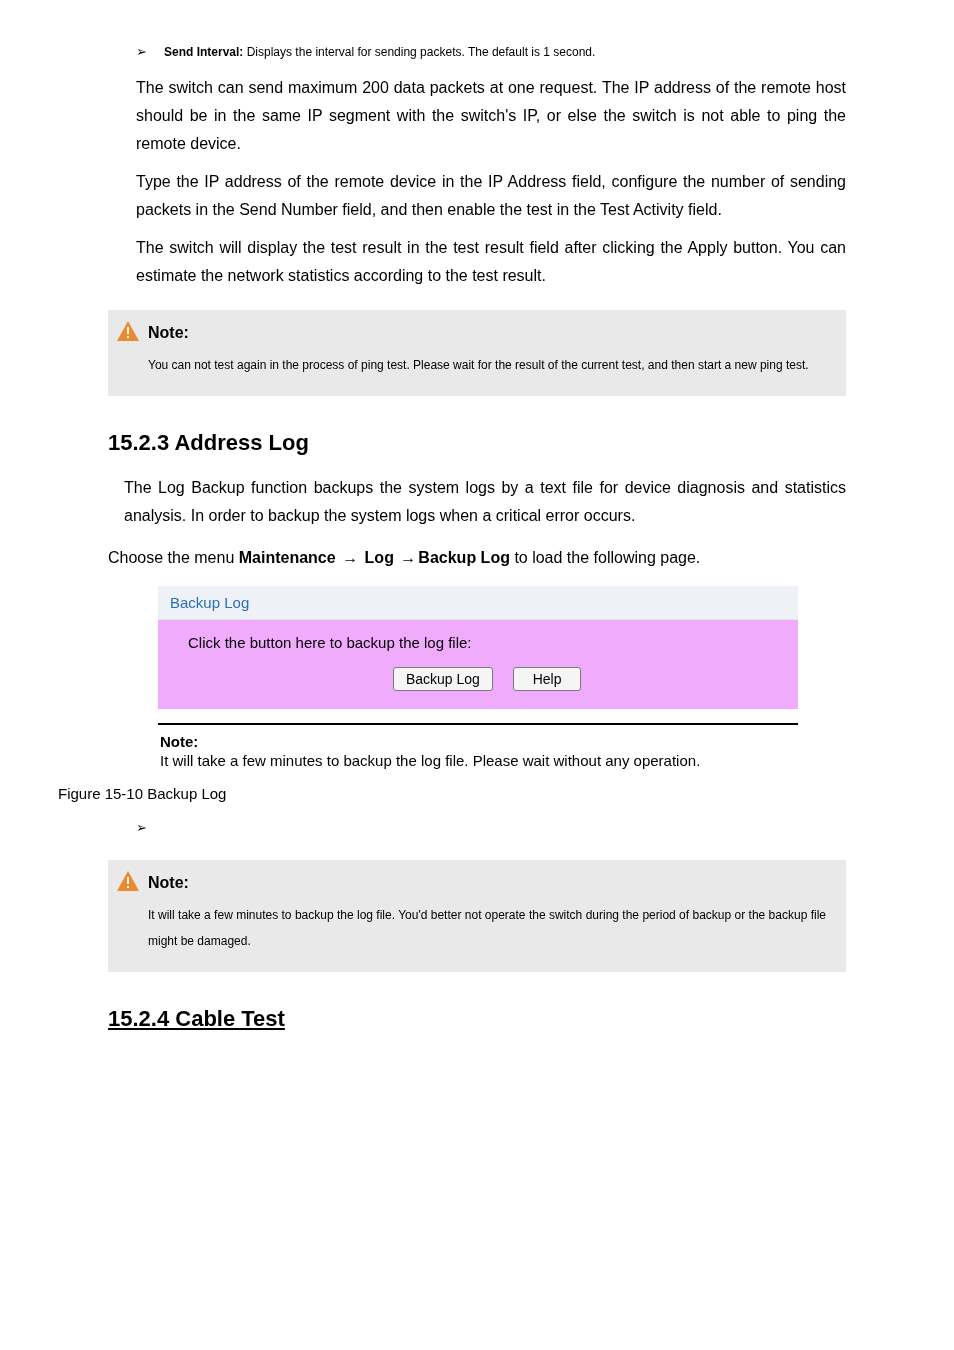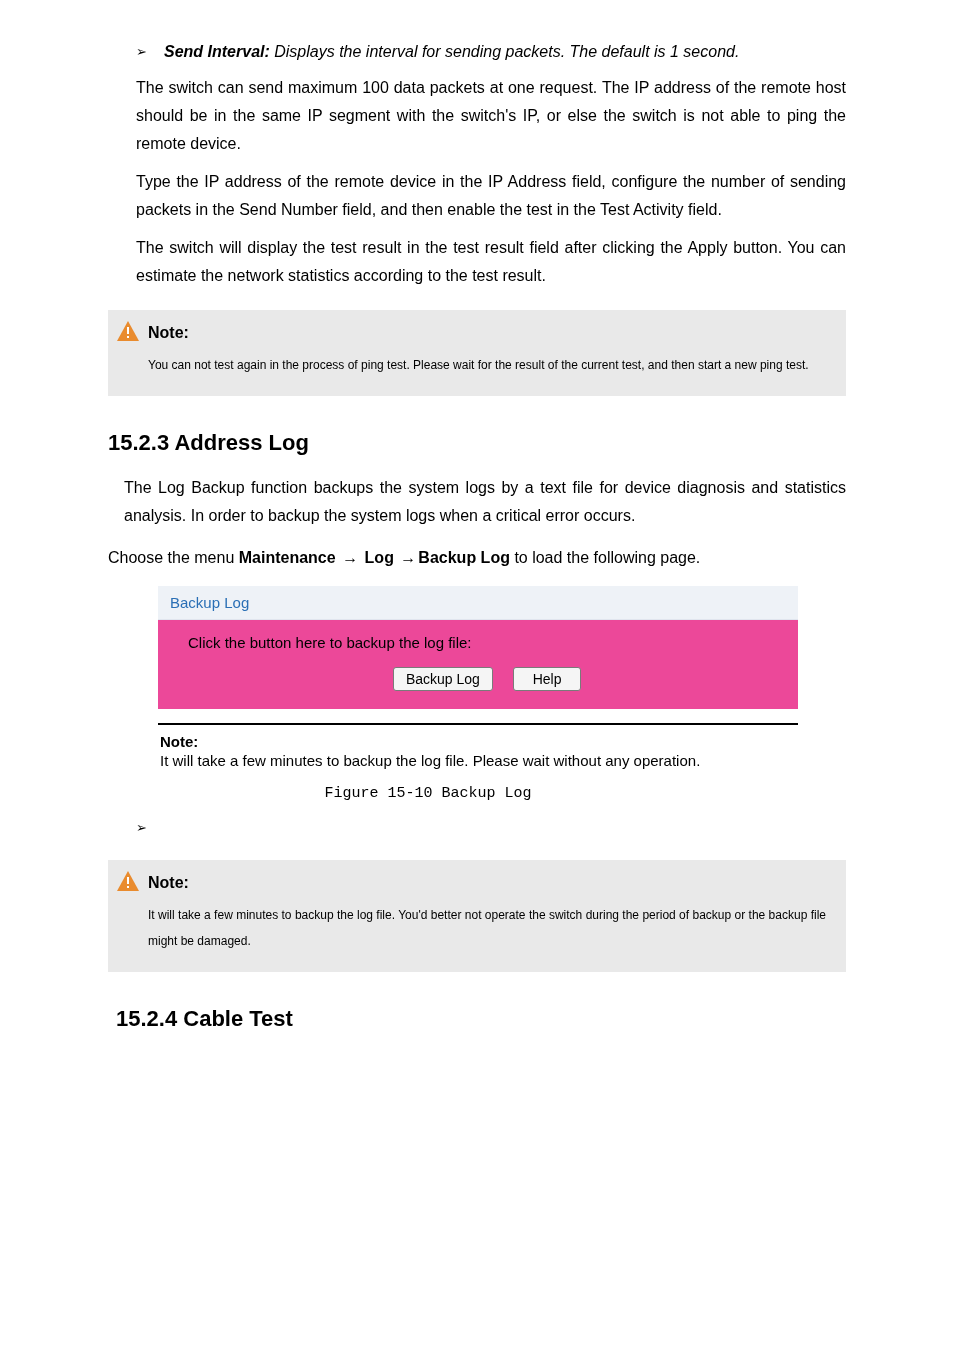--- a/index.html
+++ b/index.html
@@ -2,69 +2,69 @@
 <html><head>
 <meta charset="utf-8">
 <style>
   * { box-sizing: border-box; margin: 0; padding: 0; }
   html, body { width: 954px; background: #fff; font-family: Arial, Helvetica, sans-serif; color: #000; }
   body { padding: 40px 0 60px 0; }
   .page { width: 954px; margin: 0 auto; position: relative; }
   .content-col { margin-left: 108px; margin-right: 108px; }
   .bullet-row { display: flex; align-items: flex-start; margin-bottom: 10px; }
   .bullet-glyph { width: 28px; flex: 0 0 28px; font-size: 13px; line-height: 24px; color: #000; }
-  .bullet-text { font-size: 16px; line-height: 24px; font-style: italic; }
+  .bullet-text { font-size: 12px; line-height: 24px; }
   .bullet-text .label { font-weight: bold; }
   .para { font-size: 16px; line-height: 28px; margin-left: 28px; text-align: justify; }
   .para + .para { margin-top: 10px; }
   .alert-box { background: #e9e9e9; margin: 20px 0 20px 0; padding: 0 20px 18px 0; }
   .alert-head { display: flex; align-items: center; padding: 10px 0 6px 0; }
   .alert-head .icon { width: 40px; text-align: center; }
   .alert-head .ttl { font-size: 16px; font-weight: bold; }
   .alert-body { font-size: 12px; line-height: 26px; margin-left: 40px; text-align: justify; }
   .warn-svg { width: 24px; height: 22px; display: inline-block; }
   .h2 { font-size: 22px; font-weight: bold; margin: 34px 0 18px 28px; }
   .lead { font-size: 16px; line-height: 28px; margin-left: 28px; text-align: justify; }
   .nav-line { font-size: 16px; line-height: 28px; margin: 14px 0 14px 28px; }
   .nav-line .bold { font-weight: bold; }
   .arrow { display: inline-block; padding: 0 2px; }
 
   
   .figure-wrap { margin: 8px 0 8px 50px; width: 640px; }
   .panel { border: 0; }
   .panel-title { background: #eef2f7; color: #2a6fb5; font-size: 15px; padding: 8px 12px; border-bottom: 1px solid #e0e5ee; }
-  .panel-body { padding: 14px 12px 18px 30px; background: #ec4899; font-size: 15px; color: #000; }
+  .panel-body { padding: 14px 12px 18px 30px; background: #f0abfc; font-size: 15px; color: #000; }
   .panel-msg { margin-bottom: 16px; }
   .btn-row { text-align: center; }
   .ui-btn {
     display: inline-block; min-width: 68px; padding: 3px 12px; margin: 0 8px;
     font-size: 14px; background: #f5f5f5; border: 1px solid #7a7a7a; border-radius: 3px;
     cursor: pointer;
   }
   .panel-divider { border: none; border-top: 2px solid #000; margin-top: 14px; }
   .panel-note { padding: 8px 2px 4px 2px; font-size: 15px; }
   .panel-note .nh { font-weight: bold; display: block; margin-bottom: 2px; }
-  .fig-caption { font-size: 15px; text-align: center; margin: 12px 0 8px -50px; width: 740px; font-family: Liberation Mono, monospace; }
+  .fig-caption { font-size: 15px; margin: 12px 0 8px -50px; width: 740px; }
 
   .list-indent { margin-left: 28px; }
 </style>
 </head>
 <body>
 
 <div class="page">
   <div class="content-col">
 
     <div class="bullet-row list-indent">
       <span class="bullet-glyph">➢</span>
       <span class="bullet-text">
         <span class="label">Send Interval:</span><span> Displays the interval for sending packets. The default is 1 second.</span>
       </span>
     </div>
 
-    <p class="para">The switch can send maximum 100 data packets at one request. The IP address of the remote host should be in the same IP segment with the switch's IP, or else the switch is not able to ping the remote device.</p>
+    <p class="para">The switch can send maximum 200 data packets at one request. The IP address of the remote host should be in the same IP segment with the switch's IP, or else the switch is not able to ping the remote device.</p>
     <p class="para">Type the IP address of the remote device in the IP Address field, configure the number of sending packets in the Send Number field, and then enable the test in the Test Activity field.</p>
     <p class="para">The switch will display the test result in the test result field after clicking the Apply button. You can estimate the network statistics according to the test result.</p>
 
     <div class="alert-box">
       <div class="alert-head">
         <span class="icon">
           <svg class="warn-svg" viewBox="0 0 24 22">
             <polygon points="12,1 23,21 1,21" fill="#e98b2e"></polygon>
             <rect x="11" y="7" width="2" height="7" fill="#fff"></rect>
             <rect x="11" y="16" width="2" height="2" fill="#fff"></rect>
@@ -116,16 +116,16 @@
             <polygon points="12,1 23,21 1,21" fill="#e98b2e"></polygon>
             <rect x="11" y="7" width="2" height="7" fill="#fff"></rect>
             <rect x="11" y="16" width="2" height="2" fill="#fff"></rect>
           </svg>
         </span>
         <span class="ttl">Note:</span>
       </div>
       <div class="alert-body">It will take a few minutes to backup the log file. You'd better not operate the switch during the period of backup or the backup file might be damaged.</div>
     </div>
 
-    <h2 class="h2" style="margin-left:8px;">15.2.4 Cable Test</h2>
+    <h2 class="h2" style="margin-left:0;text-decoration:underline;">15.2.4 Cable Test</h2>
 
   </div>
 </div>
 
 </body></html>

